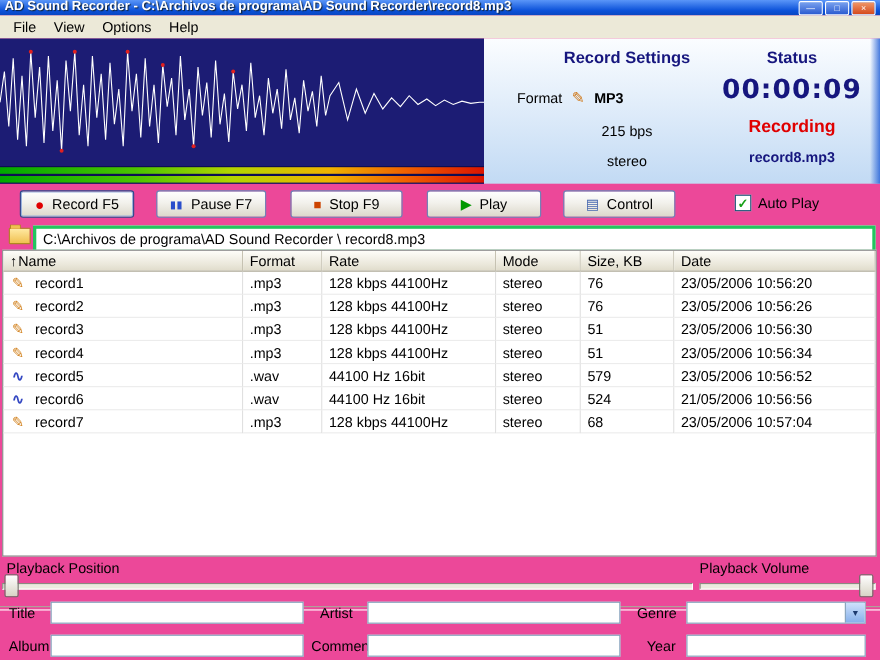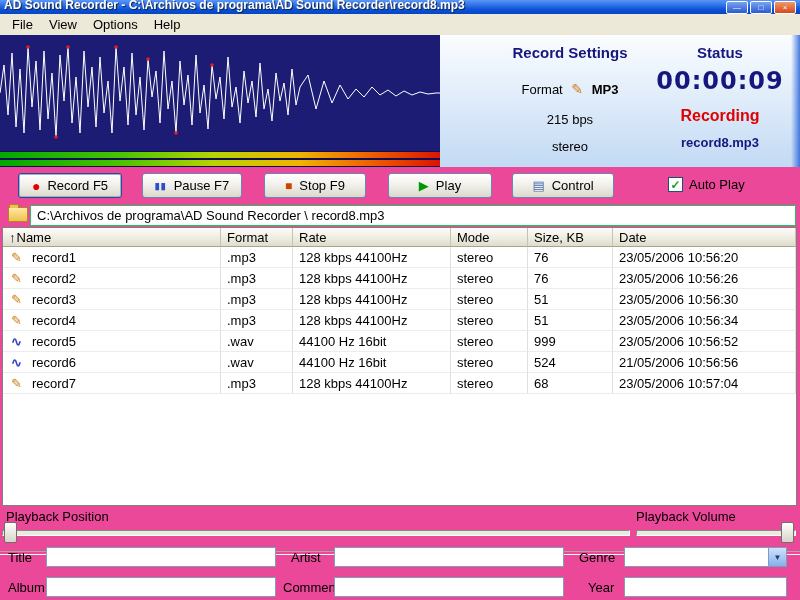--- a/index.html
+++ b/index.html
@@ -45,21 +45,21 @@
     background:linear-gradient(90deg,#00a800 0%,#4cc400 28%,#b4d400 48%,#f0b400 68%,#f06000 84%,#dc1400 100%);
   }
   .panel{
     position:absolute;left:440px;top:0;right:0;height:132px;
     background:linear-gradient(90deg,rgba(40,100,216,0) 97.5%,rgba(40,100,216,.85) 100%),
                linear-gradient(#fbfdff,#c2daf4);
   }
   .panel .head{position:absolute;font-size:15px;font-weight:bold;color:#16167e;}
   .settings-head{left:30px;top:9px;width:200px;text-align:center;}
   .status-head{left:220px;top:9px;width:120px;text-align:center;}
-  .format-row{position:absolute;left:30px;top:46px;width:200px;text-align:center;font-size:13px;}
+  .format-row{position:absolute;left:30px;top:46px;width:200px;text-align:left;font-size:13px;}
   .format-edit{color:#d07818;font-size:14px;margin:0 5px;}
   .format-val{font-weight:bold;}
   .bitrate{position:absolute;left:30px;top:77px;width:200px;text-align:center;font-size:13px;}
   .chanmode{position:absolute;left:30px;top:104px;width:200px;text-align:center;font-size:13px;}
   .time{position:absolute;left:190px;top:32px;width:180px;text-align:center;
         font-size:24px;font-weight:bold;color:#16167e;font-family:"DejaVu Sans",sans-serif;letter-spacing:1px;}
   .rec-state{position:absolute;left:190px;top:72px;width:180px;text-align:center;
         font-size:16px;font-weight:bold;color:#e00000;}
   .rec-file{position:absolute;left:190px;top:100px;width:180px;text-align:center;
         font-size:13px;font-weight:bold;color:#16167e;}
@@ -90,21 +90,21 @@
   .folder{
     position:absolute;left:8px;top:3px;width:18px;height:13px;
     background:linear-gradient(#ffe9a2,#f0c050);border:1px solid #b08820;border-radius:1px;
   }
   .folder:before{
     content:"";position:absolute;top:-4px;left:0;width:8px;height:3px;
     background:#f0c050;border:1px solid #b08820;border-bottom:none;border-radius:1px 1px 0 0;
   }
   .pathfield{
     position:absolute;left:30px;top:1px;right:4px;height:19px;
-    background:#fff;border:1px solid #22c55e;
+    background:#fff;border:3px solid #22c55e;
     font-size:13px;line-height:19px;padding-left:6px;white-space:nowrap;overflow:hidden;
   }
   
   .filetable{
     position:absolute;top:227px;left:2px;right:3px;height:279px;
     background:#fff;border:1px solid #808080;box-sizing:border-box;overflow:hidden;
   }
   .thead,.trow{display:grid;grid-template-columns:218px 72px 158px 77px 85px 1fr;}
   .th{
     background:linear-gradient(#fefdf9,#eae7da 70%,#e0dccb);
@@ -320,21 +320,21 @@
       <div class="tc">23/05/2006 10:56:34</div>
     </div>
     <div class="trow">
       <div class="tc name">
           <span class="ficon wav">∿</span>
           <span>record5</span>
         </div>
       <div class="tc">.wav</div>
       <div class="tc">44100 Hz 16bit</div>
       <div class="tc">stereo</div>
-      <div class="tc">999</div>
+      <div class="tc">579</div>
       <div class="tc">23/05/2006 10:56:52</div>
     </div>
     <div class="trow">
       <div class="tc name">
           <span class="ficon wav">∿</span>
           <span>record6</span>
         </div>
       <div class="tc">.wav</div>
       <div class="tc">44100 Hz 16bit</div>
       <div class="tc">stereo</div>

